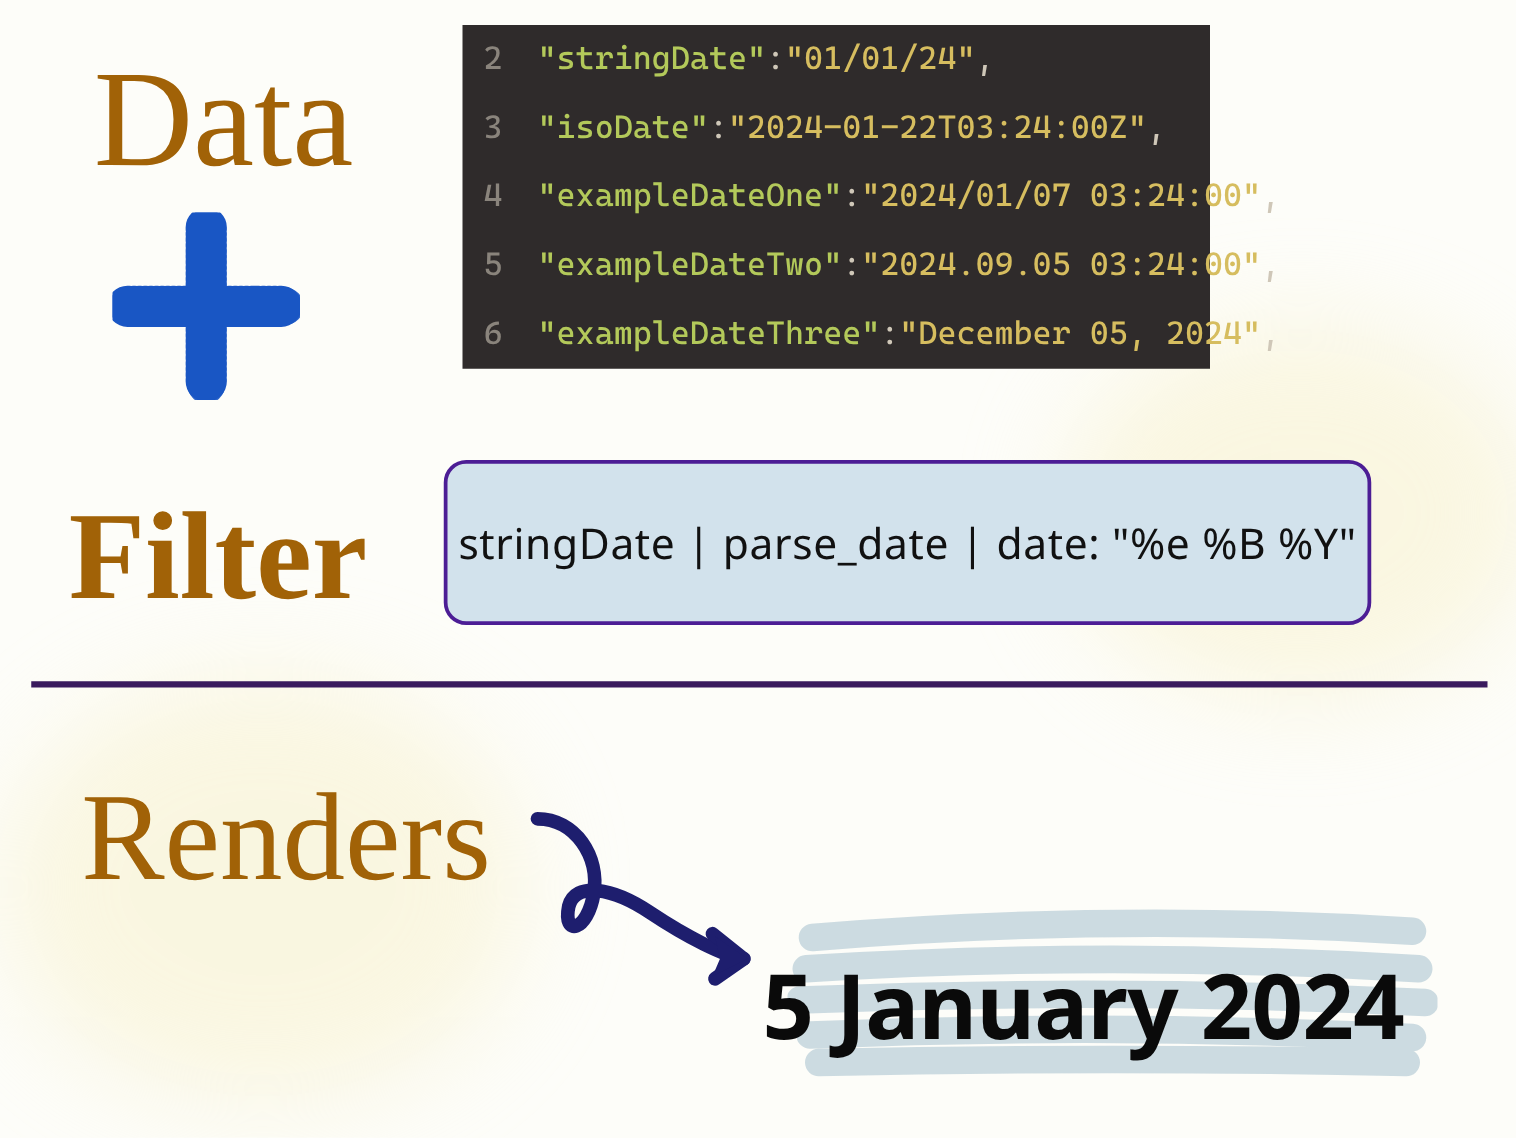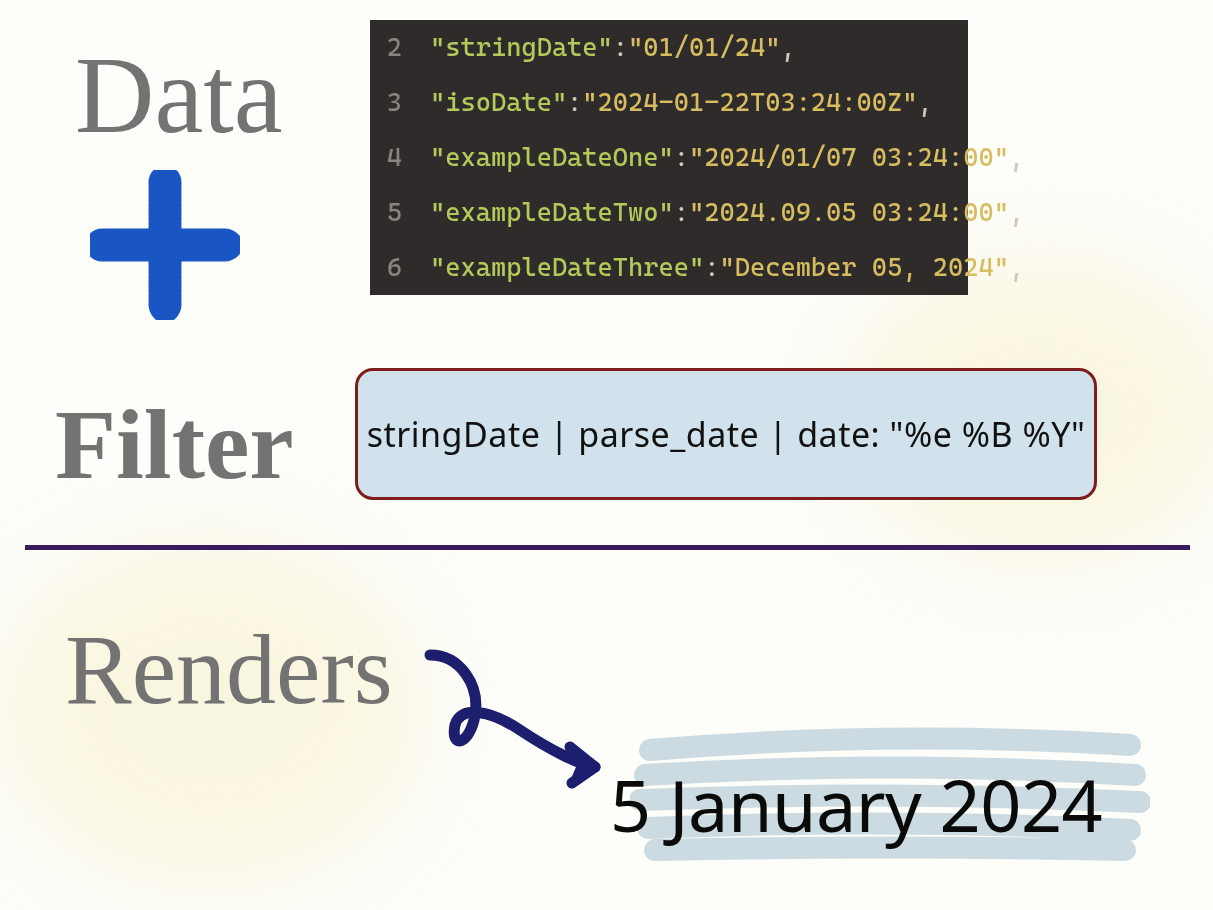--- a/index.html
+++ b/index.html
@@ -15,21 +15,21 @@
     position: absolute;
     border-radius: 50%;
     filter: blur(40px);
     opacity: 0.5;
     z-index: 0;
   }
   .content { position: relative; z-index: 1; }
 
   .hand-label {
     font-family: 'Brush Script MT', 'Segoe Script', cursive;
-    color: #737373;
+    color: #a16207;
     font-weight: 500;
     position: absolute;
     line-height: 1;
   }
   .data-label   { top: 40px;  left: 75px;  font-size: 110px; }
   .filter-label { top: 395px; left: 55px;  font-size: 100px; font-weight: bold; }
   .renders-label{ top: 620px; left: 65px;  font-size: 100px; font-family: Liberation Serif, serif; }
 
   .plus {
     position: absolute;
@@ -68,21 +68,21 @@
   .str   { color: #d6bd5f; }
   .punct { color: #cfc7b8; }
 
   .filter-box {
     position: absolute;
     top: 368px;
     left: 355px;
     width: 742px;
     height: 132px;
     background: #d2e2ec;
-    border: 3px solid #7f1d1d;
+    border: 3px solid #4c1d95;
     border-radius: 18px;
     display: flex;
     align-items: center;
     justify-content: center;
     font-size: 34px;
     font-family: system-ui, sans-serif;
     color: #111;
     letter-spacing: 0.5px;
   }
 
@@ -110,21 +110,21 @@
     width: 520px;
     height: 150px;
   }
   .output-highlight svg { width: 100%; height: 100%; }
 
   .output-text {
     position: absolute;
     top: 755px;
     left: 610px;
     font-size: 72px;
-    font-weight: 400;
+    font-weight: 700;
     color: #0a0a0a;
     letter-spacing: -0.5px;
   }
 </style>
 </head>
 <body>
 
 <div class="bg-wash" style="top:260px;left:850px;width:380px;height:300px;background:#f7f0c9;"></div>
 <div class="bg-wash" style="top:540px;left:0px;width:420px;height:340px;background:#f7f0c9;"></div>
 

